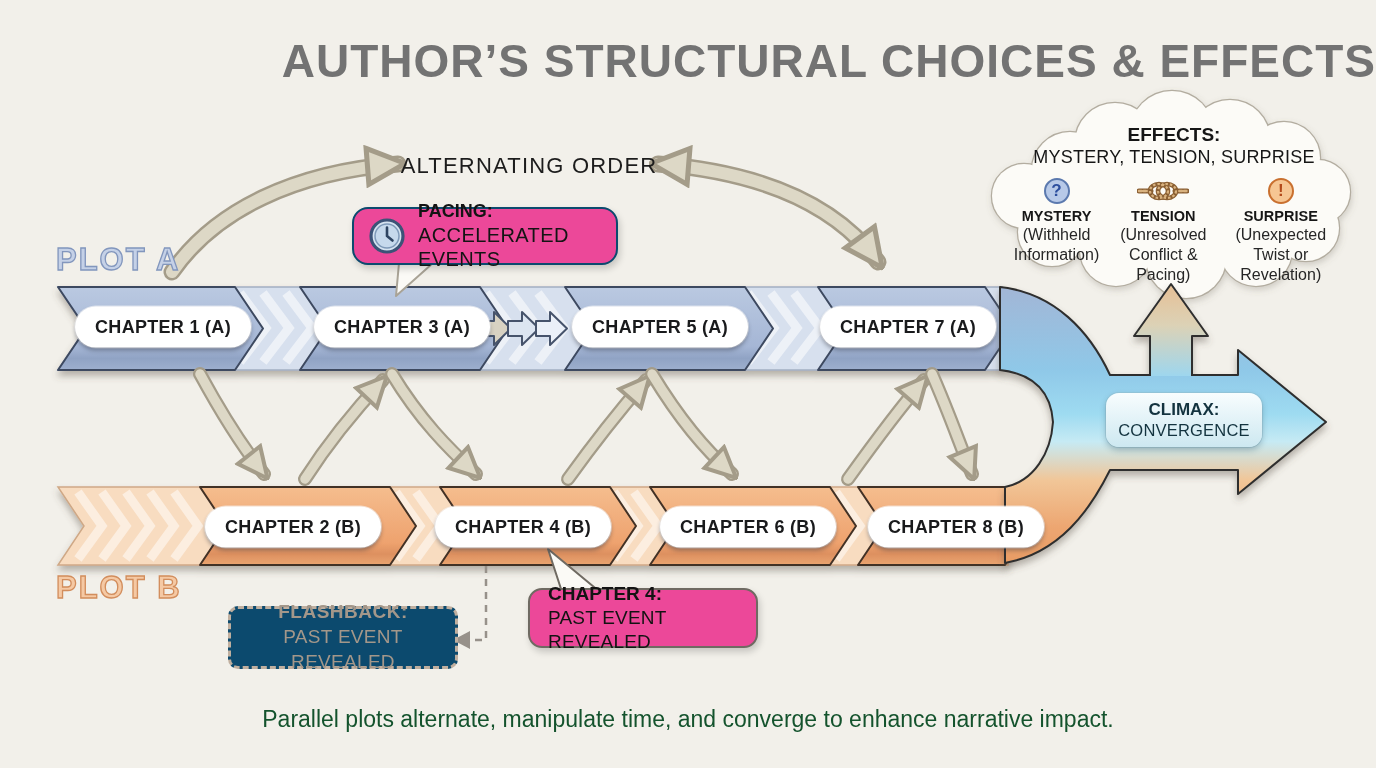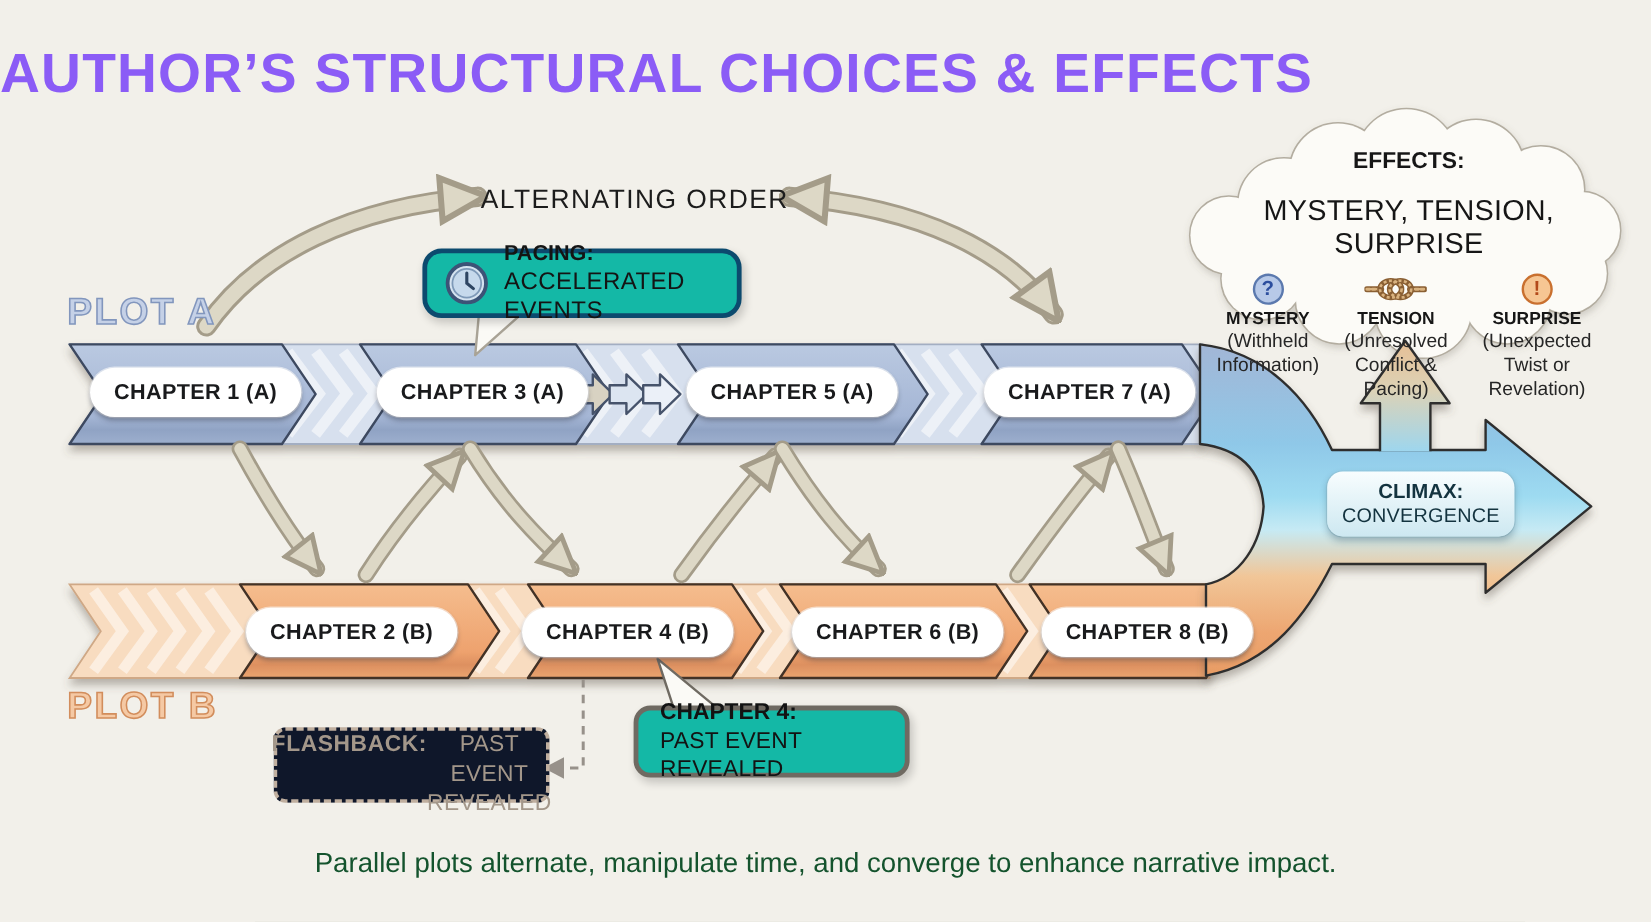--- a/index.html
+++ b/index.html
@@ -1,57 +1,57 @@
 <!DOCTYPE html>
 <html><head>
 <meta charset="utf-8">
 <style>
   html,body{margin:0;padding:0;background:#e8e6e0;}
   .stage{position:relative;width:1376px;height:768px;overflow:hidden;
          background:#f2f0ea;font-family:"Liberation Sans",sans-serif;}
   svg.layer{position:absolute;left:0;top:0;}
   .abs{position:absolute;}
-  .page-title{left:0;top:34px;width:1376px;text-align:left;
-    font-size:46px;font-weight:700;letter-spacing:1px;color:#8b5cf6;}
+  .page-title{left:0;top:34px;width:1376px;text-align:right;
+    font-size:46px;font-weight:700;letter-spacing:1px;color:#737373;}
   .caption{left:0;top:706px;width:1376px;text-align:center;
     font-size:23px;color:#14532d;}
   .alt-order{left:529px;top:166px;transform:translate(-50%,-50%);
     font-size:22px;letter-spacing:1.2px;color:#1c1c1c;white-space:nowrap;}
   .plot-label{font-size:31px;font-weight:700;letter-spacing:2px;}
   .plot-a-label{left:56px;top:242px;color:#c5d1e7;-webkit-text-stroke:1.3px #8296bd;}
   .plot-b-label{left:56px;top:570px;color:#f5c9a4;-webkit-text-stroke:1.3px #d28d5c;}
   .pill{transform:translate(-50%,-50%);background:#ffffff;border-radius:999px;
     padding:10px 20px;font-weight:700;font-size:18px;color:#191a1c;white-space:nowrap;
     letter-spacing:.3px;box-shadow:0 3px 4px rgba(40,45,60,.4),0 0 0 1px rgba(255,255,255,.6);}
-  .callout{background:#14b8a6;border:4px solid #0c4a6e;border-radius:16px;
+  .callout{background:#ec4899;border:2px solid #0c4a6e;border-radius:16px;
     box-shadow:2px 4px 7px rgba(0,0,0,.18);}
   .pacing{left:352px;top:207px;width:266px;height:58px;display:flex;align-items:center;
     gap:12px;padding-left:14px;box-sizing:border-box;}
   .pacing .txt{line-height:1.2;}
   .pacing .t1{font-weight:700;font-size:18px;color:#141414;}
   .pacing .t2{font-size:20px;color:#141414;letter-spacing:.4px;}
   .ch4{left:528px;top:588px;width:230px;height:60px;border-color:#6f6a62;
     display:flex;flex-direction:column;justify-content:center;padding-left:18px;
     box-sizing:border-box;line-height:1.25;border-radius:14px;}
   .ch4 .t1{font-weight:700;font-size:19px;color:#131313;}
   .ch4 .t2{font-size:19px;color:#131313;letter-spacing:.2px;}
-  .flashback{left:228px;top:606px;width:224px;height:57px;background:#0f172a;
-    border:3px dashed #c0af9f;border-radius:10px;display:flex;flex-direction:row;
+  .flashback{left:228px;top:606px;width:224px;height:57px;background:#0c4a6e;
+    border:3px dashed #c0af9f;border-radius:10px;display:flex;flex-direction:column;
     justify-content:center;text-align:center;color:#a3978a;line-height:1.3;}
   .flashback .t1{font-weight:700;font-size:19px;letter-spacing:.5px;}
   .flashback .t2{font-size:19px;letter-spacing:.3px;}
   .climax{left:1106px;top:393px;width:156px;height:54px;border-radius:13px;
     background:linear-gradient(#f8fdfe,#cde8f1);box-shadow:0 3px 6px rgba(25,60,80,.3),
     0 0 0 1px rgba(150,190,205,.45);display:flex;flex-direction:column;justify-content:center;
     text-align:center;color:#13333f;line-height:1.25;}
   .climax .t1{font-weight:700;font-size:17px;}
   .climax .t2{font-size:16.5px;letter-spacing:.2px;}
   .cloud-text{left:1002px;top:124px;width:344px;text-align:center;color:#161616;}
   .cloud-text .t1{font-weight:700;font-size:19px;}
-  .cloud-text .t2{font-size:24px;margin-top:16px;letter-spacing:.2px;}
+  .cloud-text .t2{font-size:18px;margin-top:1px;letter-spacing:.2px;}
   .fx-row{display:flex;justify-content:space-between;margin-top:8px;padding:0 6px;}
   .fx-col{display:flex;flex-direction:column;align-items:center;}
   .fx-col .icon-slot{height:30px;display:flex;align-items:center;justify-content:center;}
   .fx-name{font-weight:700;font-size:14.5px;margin-top:2px;}
   .fx-detail{font-size:16px;line-height:1.25;color:#262626;margin-top:1px;}
   .w1{width:100px}.w2{width:120px}.w3{width:122px}
   .circle-icon{width:26px;height:26px;border-radius:50%;display:flex;align-items:center;
     justify-content:center;font-weight:700;font-size:17px;box-sizing:border-box;}
   .icon-q{background:#b7c9e8;border:2px solid #5b79ae;color:#2c4e9e;}
   .icon-ex{background:#f6c693;border:2px solid #c9702f;color:#b34a1a;}

